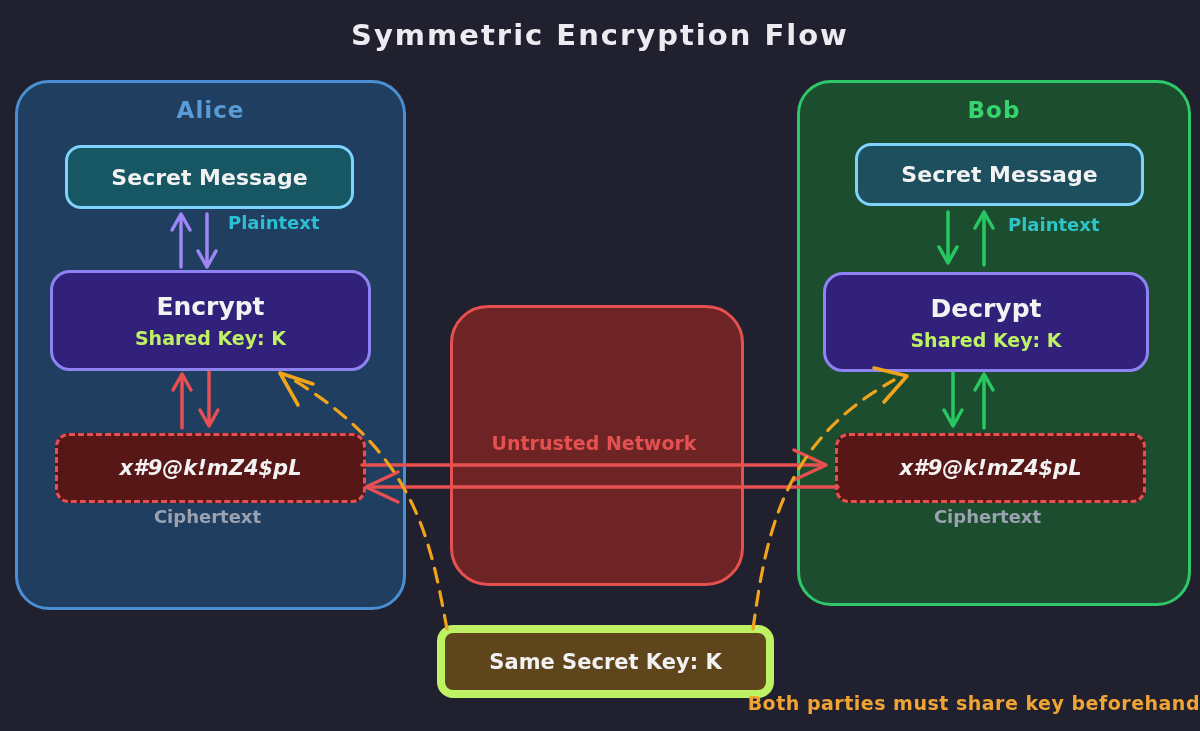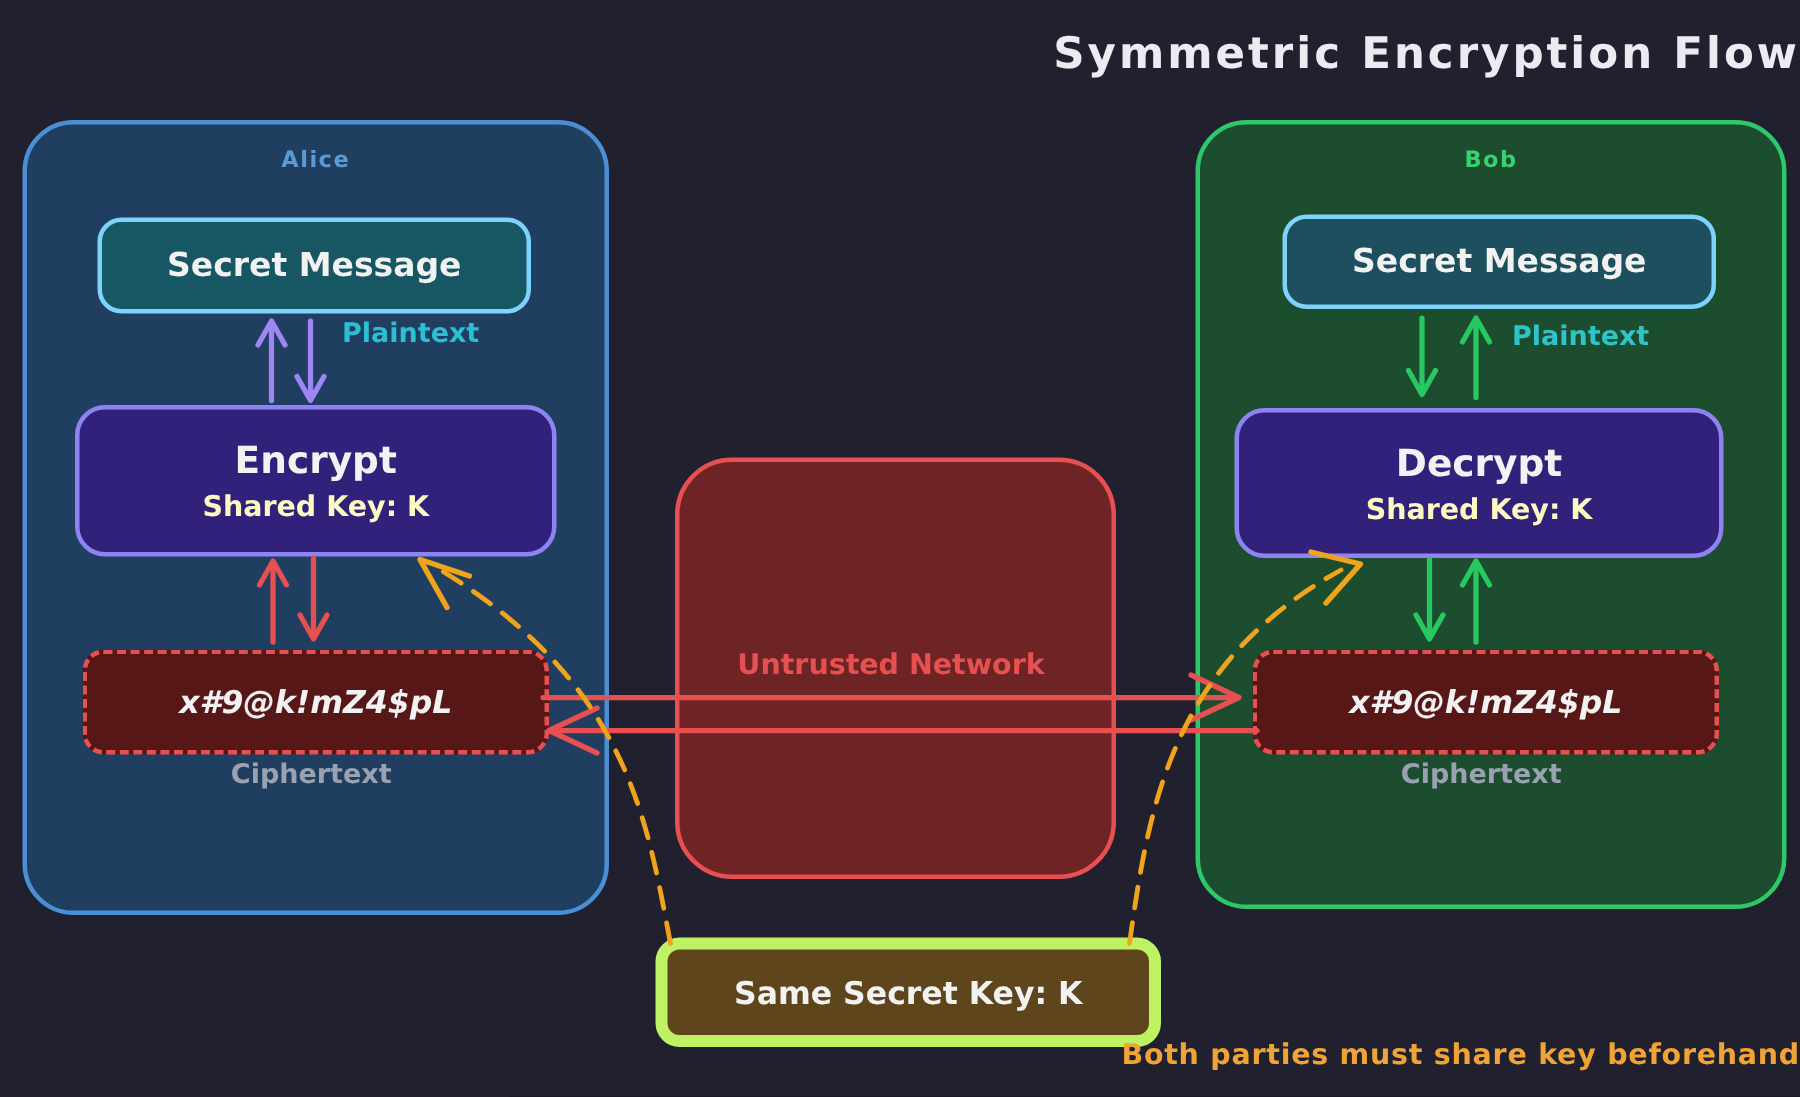--- a/index.html
+++ b/index.html
@@ -2,41 +2,41 @@
 <html><head>
 <meta charset="utf-8">
 <style>
   html,body{margin:0;padding:0;background:#17171f;}
   .canvas{
     position:relative;width:1200px;height:731px;overflow:hidden;
     background:#20202e;
     font-family:"DejaVu Sans",sans-serif;
   }
   .title{
-    position:absolute;left:0;top:18px;width:1200px;text-align:right;
+    position:absolute;left:0;top:18px;width:1200px;text-align:center;
     color:#ebebf1;font-size:29px;font-weight:700;letter-spacing:2px;
   }
   
   .panel{position:absolute;border-radius:34px;}
   .panel.alice{left:15px;top:80px;width:385px;height:524px;
     background:#203e60;border:3px solid #4a8fd4;}
   .panel.bob{left:797px;top:80px;width:388px;height:520px;
     background:#1d4d2f;border:3px solid #2ec76a;}
   .panel-label{position:absolute;top:14px;left:0;width:100%;text-align:center;
-    font-size:15px;font-weight:700;letter-spacing:1px;}
+    font-size:23px;font-weight:700;letter-spacing:1px;}
   .panel.alice .panel-label{color:#5b9bd5;}
   .panel.bob .panel-label{color:#36d46d;}
   
   .node{position:absolute;display:flex;flex-direction:column;align-items:center;
     justify-content:center;border-radius:16px;color:#f2f2f2;}
   .msg-box{background:#175764;border:3px solid #7dd3fc;font-size:22px;font-weight:700;}
   .bob-msg{background:#1d4f5e;}
   .proc-box{background:#31217a;border:3px solid #8f83f3;border-radius:20px;gap:6px;}
   .proc-box .proc-name{font-size:25px;font-weight:700;}
-  .proc-box .proc-key{font-size:19px;font-weight:700;color:#fef9c3;}
+  .proc-box .proc-key{font-size:19px;font-weight:700;color:#bef264;}
   .cipher-box{background:#571717;border:3.5px dashed #e65050;border-radius:14px;
     font-size:21px;font-weight:700;font-style:italic;}
   .side-label{position:absolute;font-size:18px;font-weight:700;}
   .plaintext{color:#2bbfd4;}
   .plaintext.bob-pt{color:#2ec5c8;}
   .ciphertext-label{color:#9aa2b1;text-align:center;}
   
   .network{position:absolute;left:450px;top:305px;width:288px;height:275px;
     background:#6e2424;border:3px solid #e65050;border-radius:38px;}
   .network-label{position:absolute;left:450px;top:432px;width:288px;text-align:center;

